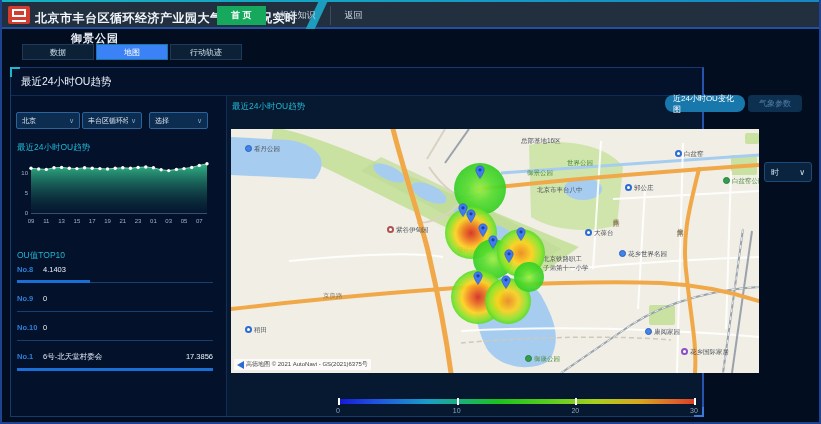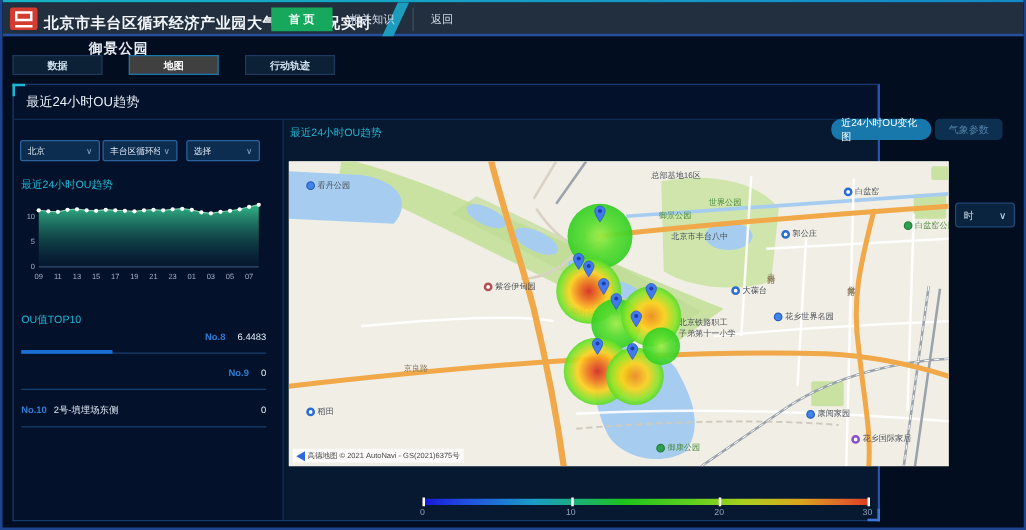--- a/index.html
+++ b/index.html
@@ -11,42 +11,42 @@
   .logo { position:absolute; left:6px; top:4px; width:22px; height:18px; background:#d43c30; border-radius:2px; }
   .logo i { position:absolute; left:4px; top:3px; width:14px; height:8px; border:2px solid #fff; display:block; }
   .logo b { position:absolute; left:4px; bottom:2px; width:14px; height:2px; background:#fff; display:block; }
   .app-title { position:absolute; left:33px; top:8px; font-size:12px; font-weight:bold; color:#f2f6fa; letter-spacing:0.5px; }
   .slant { position:absolute; left:310px; top:0; width:9px; height:27px; background:#1d9dbd; transform:skewX(-25deg); }
   .nav { position:absolute; left:215px; top:4px; height:19px; display:flex; align-items:stretch; }
   .nav-item { padding:0 14px; display:flex; align-items:center; font-size:9px; color:#cfd9e4; border-right:1px solid #3c4c60; cursor:pointer; white-space:nowrap; }
   .nav-item:last-child { border-right:none; }
   .nav-item.active { background:#16a95e; color:#fff; font-weight:bold; border-right:none; }
   .pub-title { position:absolute; left:69px; top:31px; font-size:11px; font-weight:bold; color:#e8eef5; letter-spacing:1px; }
-  .pub-tabs { position:absolute; left:8px; top:44px; display:flex; gap:21px;font-weight:bold; }
+  .pub-tabs { position:absolute; left:20px; top:44px; display:flex; gap:2px; }
   .pub-tab { width:72px; height:16px; display:flex; align-items:center; justify-content:center; font-size:8px; color:#cfe0ee;
              background:#0c2136; border:1px solid #1d3a5c; cursor:pointer; }
-  .pub-tab.active { background:#404040; border-color:#1878ac; color:#fff; }
+  .pub-tab.active { background:#3b82f6; border-color:#1878ac; color:#fff; }
   .panel { position:absolute; left:8px; top:67px; width:694px; height:350px; background:#04112b; border:1px solid #173a6e; border-right:2px solid #2753ae; }
   .panel-title { position:absolute; left:10px; top:7px; font-size:10.5px; color:#e8f0f8; }
   .panel-hr { position:absolute; left:0; top:27px; width:100%; height:1px; background:#0f2c56; }
   .corner { position:absolute; width:10px; height:10px; border-color:#1fb6d2; border-style:solid; border-width:0; }
   .c-tl { left:-1px; top:-1px; border-left-width:2px; border-top-width:2px; }
   .c-br { right:-2px; bottom:-1px; border-right-width:2px; border-bottom-width:2px; border-color:#3c78d8; }
   .right-bg { position:absolute; left:215px; top:28px; right:0; bottom:0; background:#071831; border-left:1px solid #102e5a; }
   .select { position:absolute; height:17px; background:#0d2d50; border:1px solid #2b639c; border-radius:2px; display:flex; align-items:center;
             justify-content:space-between; padding:0 5px; cursor:pointer; }
   .sel-val { font-size:7px; color:#e2ecf6; white-space:nowrap; overflow:hidden; }
   .chev { font-size:7px; color:#7fa8cc; margin-left:3px; }
   .teal { color:#1fb6d2; font-size:8.5px; }
   .trend-title { position:absolute; left:6px; top:74px; }
   .chart-wrap { position:absolute; left:4px; top:87px; width:202px; height:78px; }
   .top-title { position:absolute; left:6px; top:182px; }
   .top-list { position:absolute; left:6px; top:194px; width:196px; }
   .top-item { height:29px; position:relative; }
-  .ti-row { display:flex; align-items:baseline; font-size:7.5px; padding-top:3px;justify-content:flex-end; }
+  .ti-row { display:flex; align-items:baseline; font-size:7.5px; padding-top:3px; }
   .ti-rank { color:#2e7fd8; font-weight:bold; width:26px; }
   .ti-name { color:#dce8f4; flex:1; }
   .ti-val { color:#e8f2fc; }
   .ti-bar { position:relative; height:5px; margin-top:4px; }
   .ti-bar::after { content:''; position:absolute; left:0; right:0; bottom:0; height:1px; background:#15406f; }
   .ti-fill { position:absolute; left:0; bottom:0; height:3px; background:#1a6fd6; z-index:1; }
   .map-title { position:absolute; left:221px; top:33px; }
   .map-btn { position:absolute; top:27px; height:17px; border-radius:8px; display:flex; align-items:center; justify-content:center;
              font-size:8px; cursor:pointer; padding:0 8px; }
   .map-btn.b0 { left:654px; width:80px; background:#1878ac; color:#fff; }
@@ -175,43 +175,52 @@
           <circle cx="169.0" cy="13.6" r="1.7" fill="#fff"></circle>
           <circle cx="176.7" cy="12.4" r="1.7" fill="#fff"></circle>
           <circle cx="184.3" cy="10.4" r="1.7" fill="#fff"></circle>
           <circle cx="192.0" cy="8.8" r="1.7" fill="#fff"></circle>
         </svg></div>
     <div class="teal top-title">OU值TOP10</div>
     <div class="top-list" id="toplist">
         <div class="top-item">
           <div class="ti-row">
             <span class="ti-rank">No.8</span>
-            <span class="ti-val">6.4483</span>
+            <span class="ti-val">4.1403</span>
           </div>
           <div class="ti-bar">
             <div class="ti-fill" style="width: 37%;"></div>
           </div>
         </div>
         <div class="top-item">
           <div class="ti-row">
             <span class="ti-rank">No.9</span>
             <span class="ti-val">0</span>
           </div>
           <div class="ti-bar">
             <div class="ti-fill" style="width: 0%;"></div>
           </div>
         </div>
         <div class="top-item">
           <div class="ti-row">
             <span class="ti-rank">No.10</span>
-            <span class="ti-name">2号-填埋场东侧</span>
             <span class="ti-val">0</span>
           </div>
           <div class="ti-bar">
             <div class="ti-fill" style="width: 0%;"></div>
+          </div>
+        </div>
+        <div class="top-item">
+          <div class="ti-row">
+            <span class="ti-rank">No.1</span>
+            <span class="ti-name">6号-北天堂村委会</span>
+            <span class="ti-val">17.3856</span>
+          </div>
+          <div class="ti-bar">
+            <div class="ti-fill" style="width: 100%;"></div>
           </div>
         </div>
       </div>
 
     <div class="teal map-title">最近24小时OU趋势</div>
     <div id="mapbtns">
         <div class="map-btn b0">近24小时OU变化图</div>
         <div class="map-btn b1">气象参数</div>
       </div>
 

